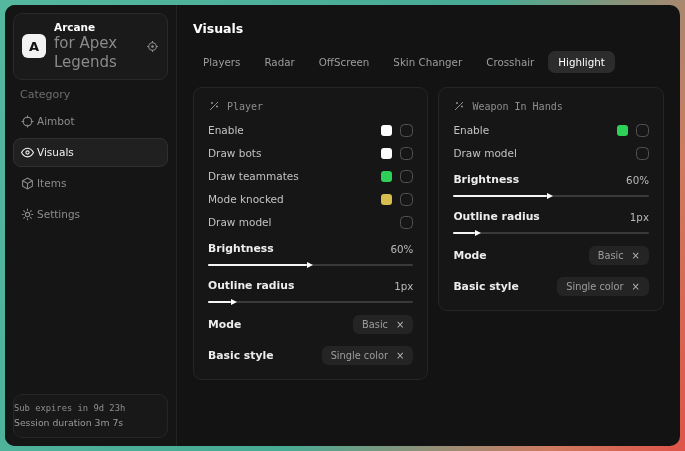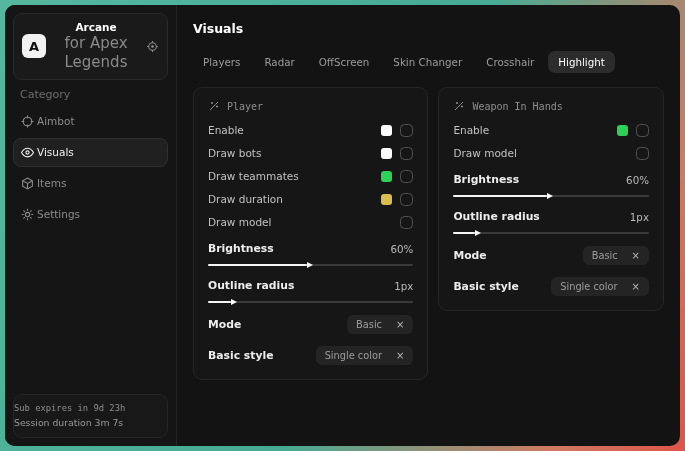--- a/index.html
+++ b/index.html
@@ -22,21 +22,21 @@
   .brand-card {
     display:flex; align-items:center; gap:8px;
     background:#1a1a1a; border:1px solid #2a2a2a; border-radius:9px;
     padding:7px 8px;
   }
   .logo {
     width:24px; height:24px; border-radius:6px; background:#f2f2f2;
     color:#111; font-weight:bold; font-size:13px;
     display:flex; align-items:center; justify-content:center; flex:0 0 24px;
   }
-  .brand-text { flex:1; line-height:1.25;text-align:center; }
+  .brand-text { flex:1; line-height:1.25; }
   .brand-title { color:#ffffff; font-size:10.5px; font-weight:bold; }
   .brand-sub { color:#8a8a8a; font-size:15px; }
   .brand-action { color:#8d8d8d; display:flex; align-items:center; cursor:pointer; }
   .cat-label { color:#6d6d6d; font-size:11px; margin:8px 0 6px 7px; }
   .nav { display:flex; flex-direction:column; gap:2px; }
   .nav-item {
     display:flex; align-items:center; gap:3px; color:#8c8c8c;
     font-size:10.5px; padding:7px 7px; border:1px solid transparent; border-radius:8px;
   }
   .nav-item svg { flex:0 0 13px; }
@@ -84,21 +84,21 @@
   .track { position:relative; height:2px; background:#3a3a3a; border-radius:2px; margin-top:9px; cursor:pointer; }
   .fill { position:relative; height:2px; background:#f5f5f5; border-radius:2px; }
   .thumb {
     position:absolute; right:-6px; top:50%; transform:translateY(-50%);
     width:0; height:0; border-left:6px solid #ffffff;
     border-top:3.5px solid transparent; border-bottom:3.5px solid transparent;
   }
   .sel-row { margin:12px 0; }
   .sel-label { color:#ededed; font-size:10.8px; font-weight:bold; }
   .chip {
-    display:inline-flex; align-items:center; gap:14px; background:#242424;
+    display:inline-flex; align-items:center; gap:8px; background:#242424;
     border-radius:6px; padding:4px 9px; cursor:pointer;
   }
   .chip-text { color:#9d9d9d; font-size:9.8px; }
   .chip-x { color:#b5b5b5; font-size:10px; line-height:1; cursor:pointer; }
   svg { display:block; }
 </style>
 </head>
 <body>
 
 <div class="window">
@@ -224,21 +224,21 @@
           </span>
         </div>
         <div class="row">
           <span class="t-label">Draw teammates</span>
           <span class="controls">
             <span class="swatch" style="background: rgb(46, 209, 88);"></span>
             <span class="checkbox"></span>
           </span>
         </div>
         <div class="row">
-          <span class="t-label">Draw duration</span>
+          <span class="t-label">Mode knocked</span>
           <span class="controls">
             <span class="swatch" style="background: rgb(216, 189, 79);"></span>
             <span class="checkbox"></span>
           </span>
         </div>
         <div class="row">
           <span class="t-label">Draw model</span>
           <span class="controls">
             <span class="checkbox"></span>
           </span>

